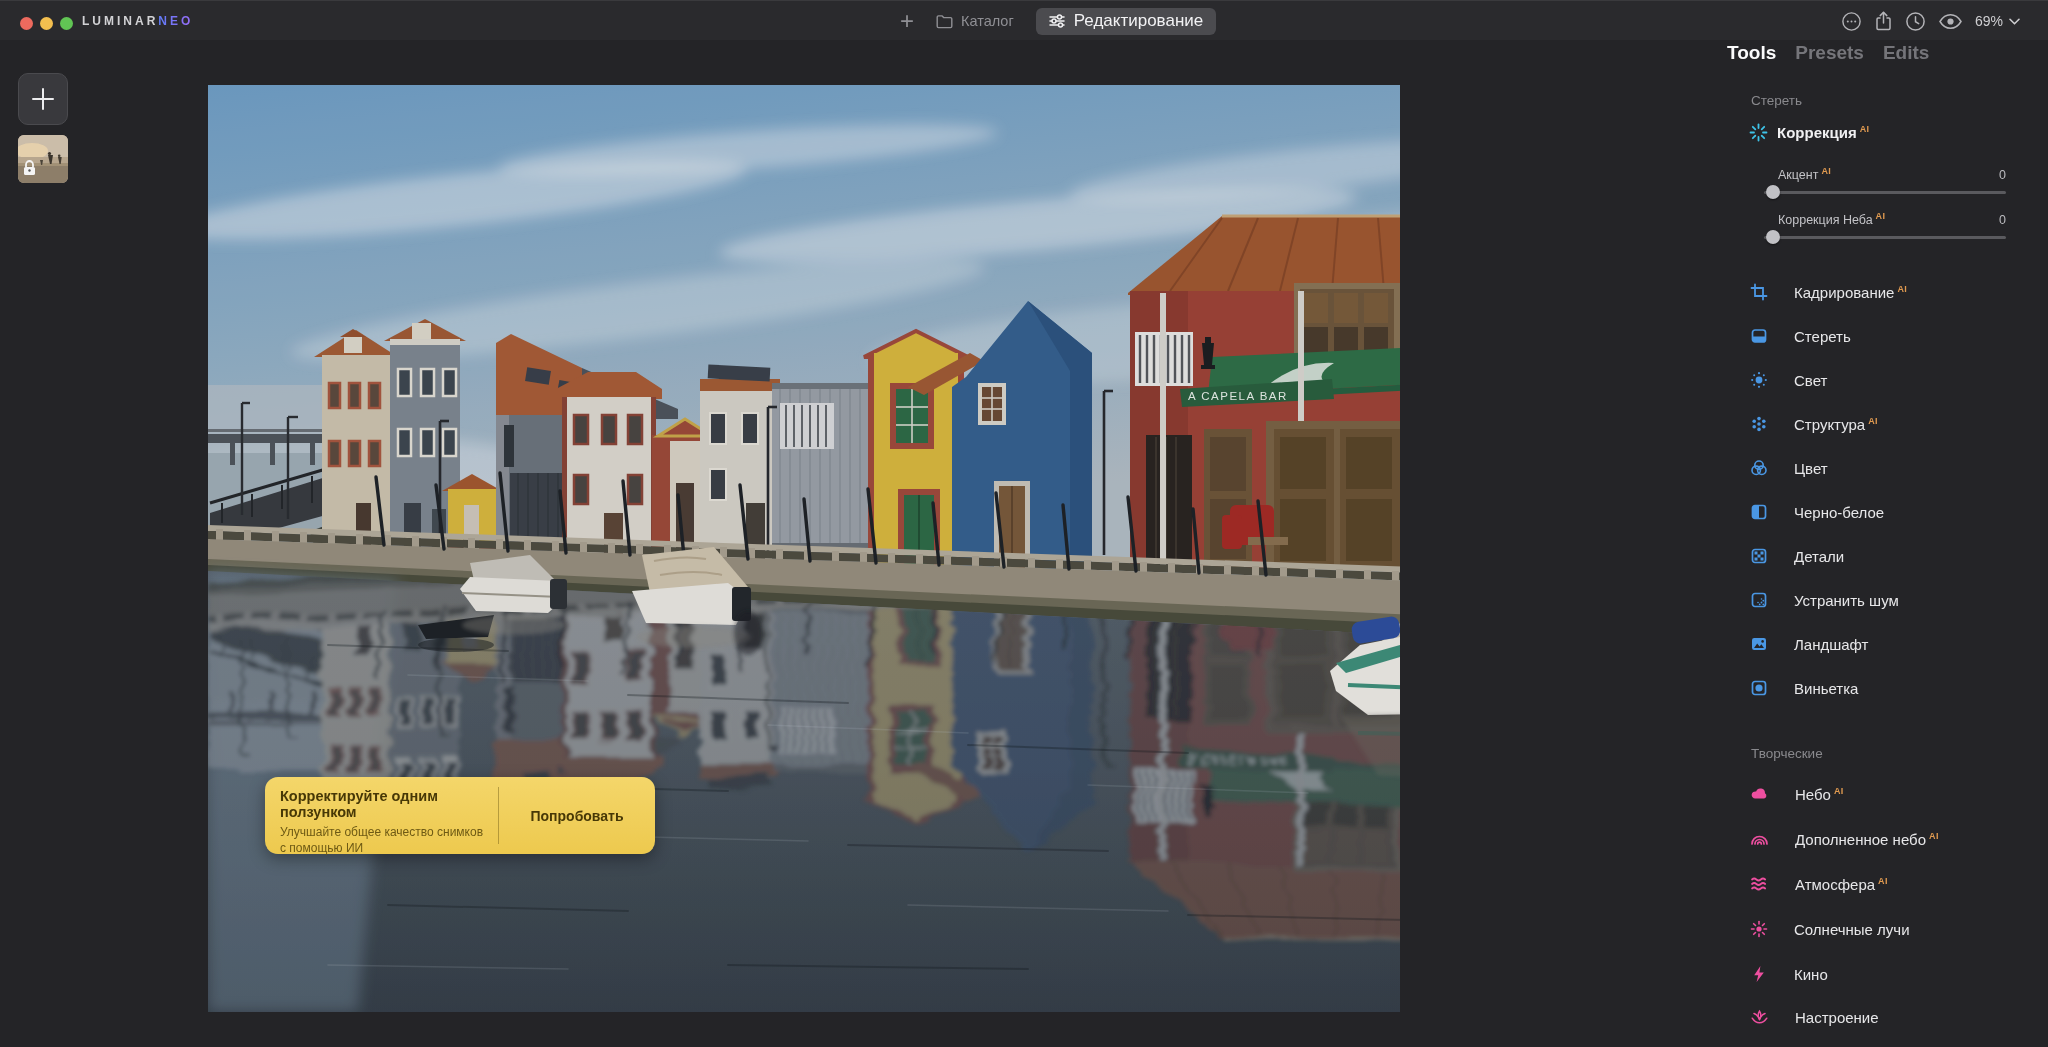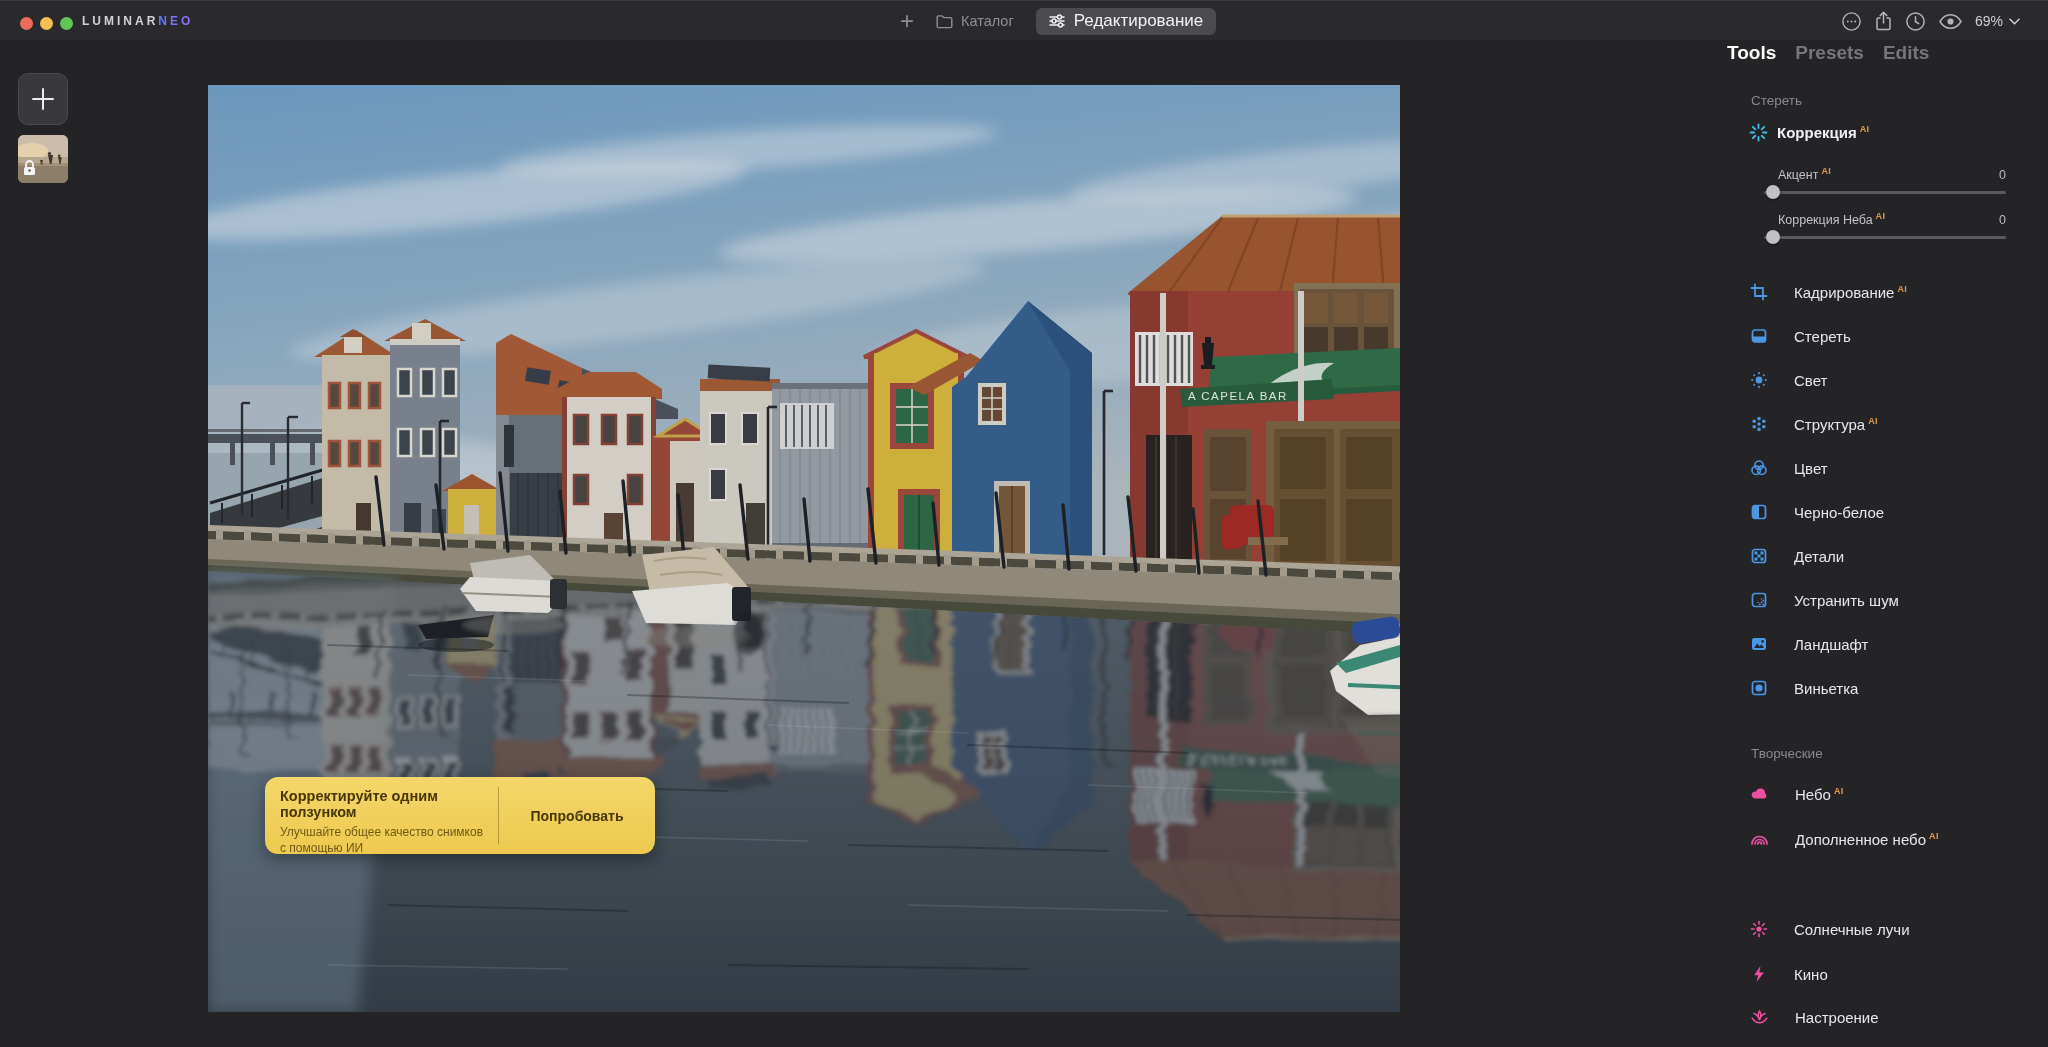--- a/index.html
+++ b/index.html
@@ -839,20 +839,30 @@
   <div class="tool-row" style="top:817px">
     <span class="icon pink">
         <svg width="19" height="18" viewBox="0 0 19 18" fill="none" stroke="currentColor" stroke-width="1.7" stroke-linecap="round">
           <path d="M2 14a7.5 7.5 0 0 1 15 0"></path>
           <path d="M5 14a4.5 4.5 0 0 1 9 0"></path>
           <path d="M7.7 14a1.8 1.8 0 0 1 3.6 0"></path>
         </svg>
       </span>
     <span class="tl-lbl"><span>Дополненное небо</span><sup class="ai">AI</sup></span>
   </div>
+  <div class="tool-row" style="top:862px">
+    <span class="icon pink">
+        <svg width="19" height="18" viewBox="0 0 19 18" fill="none" stroke="currentColor" stroke-width="1.7" stroke-linecap="round">
+          <path d="M2 4.5q2.2-2 4.4 0t4.4 0q2.2-2 4.4 0"></path>
+          <path d="M2 9q2.2-2 4.4 0t4.4 0q2.2-2 4.4 0"></path>
+          <path d="M2 13.5q2.2-2 4.4 0t4.4 0q2.2-2 4.4 0"></path>
+        </svg>
+      </span>
+    <span class="tl-lbl"><span>Атмосфера</span><sup class="ai">AI</sup></span>
+  </div>
   <div class="tool-row" style="top:907px">
     <span class="icon pink">
         <svg width="18" height="18" viewBox="0 0 18 18" stroke="currentColor" stroke-width="1.6" stroke-linecap="round" fill="currentColor">
           <circle cx="9" cy="9" r="2.6" stroke="none"></circle>
           <line x1="9" y1="1.5" x2="9" y2="4"></line>
           <line x1="9" y1="14" x2="9" y2="16.5"></line>
           <line x1="1.5" y1="9" x2="4" y2="9"></line>
           <line x1="14" y1="9" x2="16.5" y2="9"></line>
           <line x1="3.7" y1="3.7" x2="5.5" y2="5.5"></line>
           <line x1="12.5" y1="12.5" x2="14.3" y2="14.3"></line>

